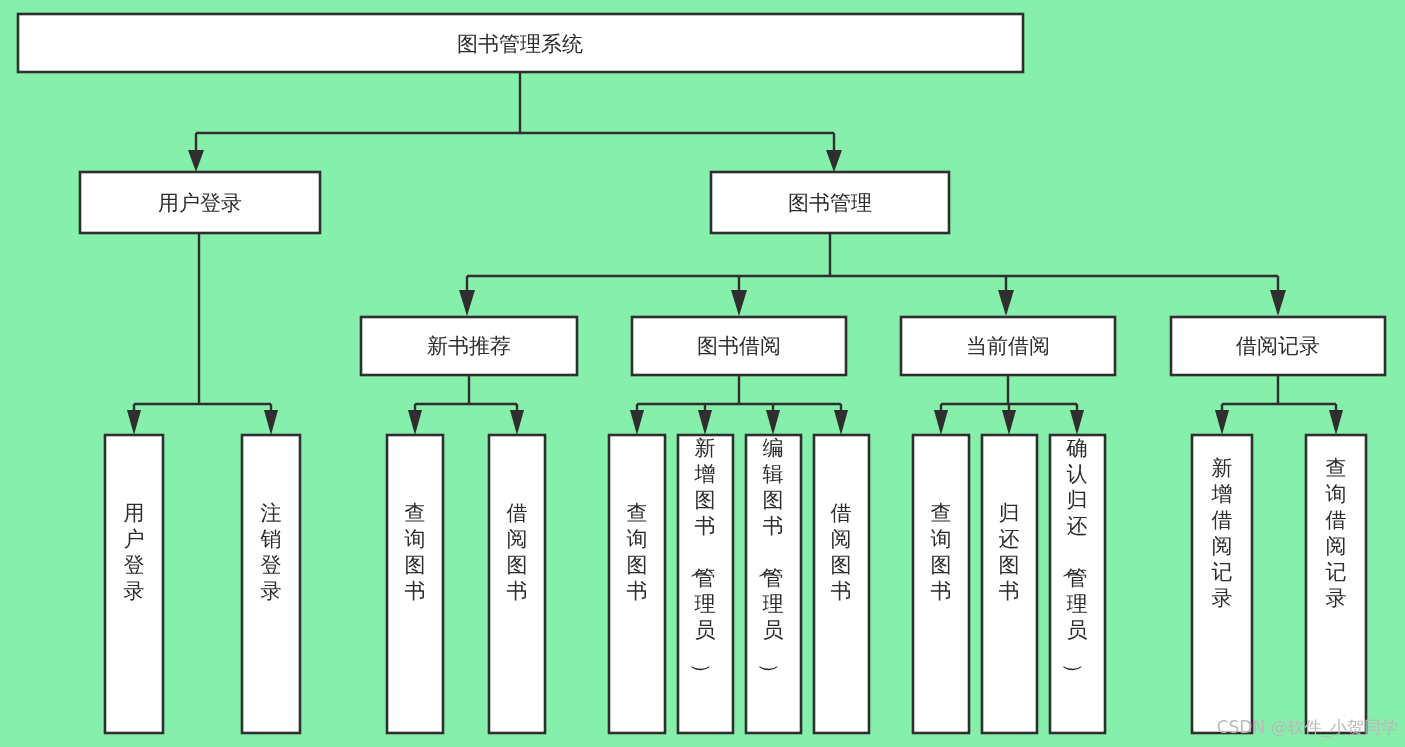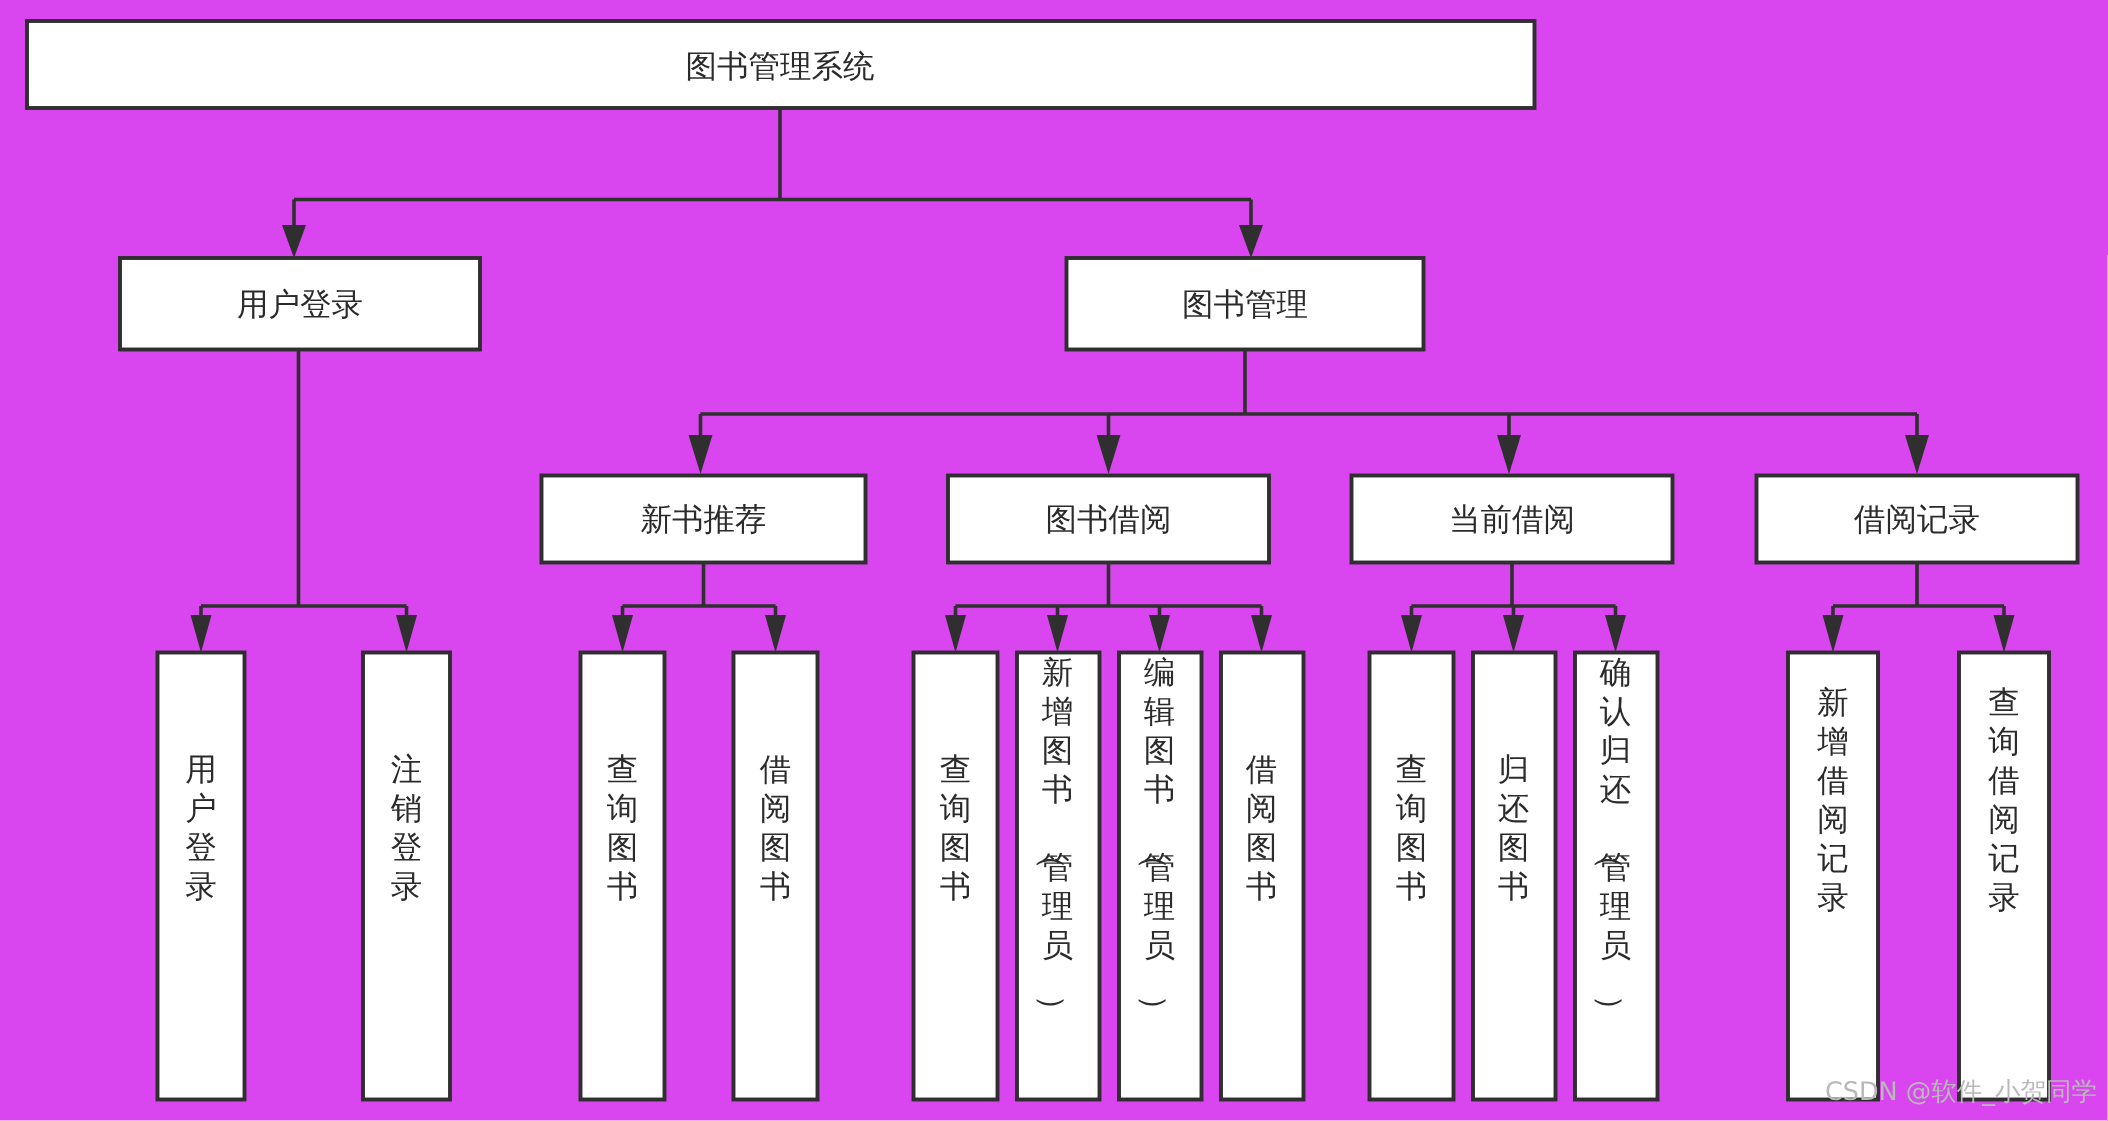--- a/index.html
+++ b/index.html
@@ -11,21 +11,21 @@
   body {
     width: 1405px;
     height: 747px;
     overflow: hidden;
     font-family: "DejaVu Sans", "Liberation Sans", sans-serif;
   }
   #diagram-root {
     position: relative;
     width: 1405px;
     height: 747px;
-    background: #d946ef;
+    background: #86efac;
   }
   svg.diagram-canvas {
     position: absolute;
     top: 0;
     left: 0;
     width: 1405px;
     height: 747px;
     display: block;
   }
   .node-box {

